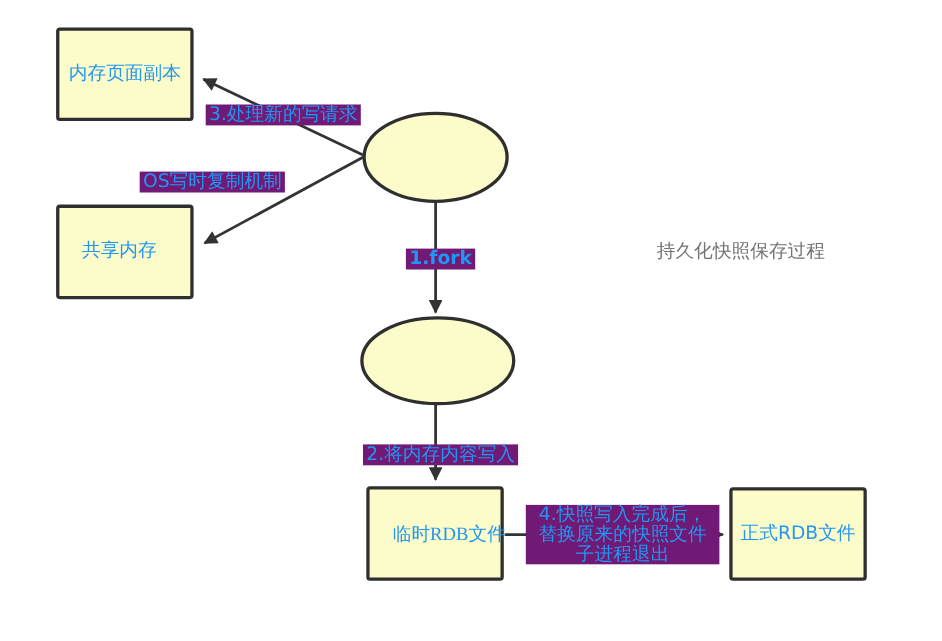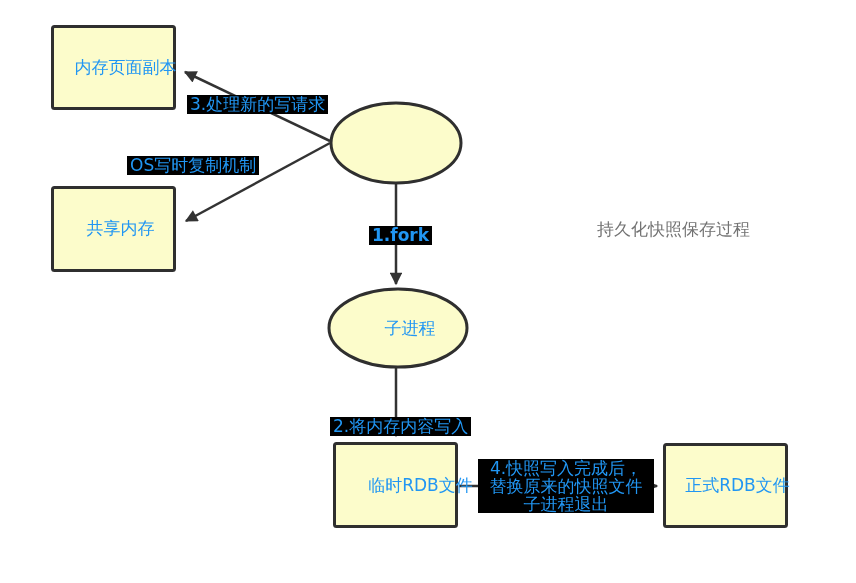--- a/index.html
+++ b/index.html
@@ -9,26 +9,25 @@
     background:#ffffff;
     overflow:hidden;
     font-family:"DejaVu Sans","Liberation Sans",sans-serif;
   }
   .layer-svg { position:absolute; left:0; top:0; z-index:1; }
   .node-label {
     position:absolute; z-index:2;
     display:flex; align-items:center; justify-content:center;
     color:#2196F3; font-size:17px; line-height:19px;
     white-space:nowrap;
-    padding-left:12px;
   }
   .edge-label {
     position:absolute; z-index:3;
     color:#2196F3; font-size:17px; line-height:19px;
-    background:#000000; padding:0 3px;
+    background:#701a75; padding:0 3px;
     white-space:nowrap;
   }
   .edge-label.multiline {
     white-space:pre-line; text-align:center; line-height:18px;
     width:176px; padding:0;
   }
   .diagram-title {
     position:absolute; z-index:2;
     color:#737373; font-size:17px; line-height:19px;
     white-space:nowrap;
@@ -55,27 +54,26 @@
     <rect x="52.5" y="26.5" width="122" height="82" rx="2" fill="#FCFCCB" stroke="#2F2F2F" stroke-width="3"></rect>
     <rect x="52.5" y="187.5" width="122" height="83" rx="2" fill="#FCFCCB" stroke="#2F2F2F" stroke-width="3"></rect>
     <ellipse cx="396" cy="143" rx="65" ry="40" fill="#FCFCCB" stroke="#2F2F2F" stroke-width="3"></ellipse>
     <ellipse cx="398" cy="328" rx="69" ry="39" fill="#FCFCCB" stroke="#2F2F2F" stroke-width="3"></ellipse>
     <rect x="334.5" y="443.5" width="122" height="83" rx="2" fill="#FCFCCB" stroke="#2F2F2F" stroke-width="3"></rect>
     <rect x="664.5" y="444.5" width="122" height="82" rx="2" fill="#FCFCCB" stroke="#2F2F2F" stroke-width="3"></rect>
   </svg>
 
   <div class="node-label" style="left:51px;  top:25px;  width:125px; height:84px;">内存页面副本</div>
   <div class="node-label" style="left:51px;  top:186px; width:115px; height:85px;">共享内存</div>
-  <div class="node-label" style="left:329px; top:289px; width:138px; height:78px;">子进程</div>
-  <div class="node-label" style="left:333px; top:442px; width:151px; height:86px;">临时RDB文件</div>
+  <div class="node-label" style="left:333px; top:442px; width:151px; height:86px;font-family:Liberation Serif, serif;">临时RDB文件</div>
   <div class="node-label" style="left:663px; top:443px; width:125px; height:85px;">正式RDB文件</div>
 
   <div class="edge-label" style="left:187px; top:95px;">3.处理新的写请求</div>
   <div class="edge-label" style="left:127px; top:156px;">OS写时复制机制</div>
   <div class="edge-label" style="left:369px; top:226px;font-weight:bold;">1.fork</div>
-  <div class="edge-label" style="left:330px; top:417px;">2.将内存内容写入</div>
+  <div class="edge-label" style="left:330px; top:404px;">2.将内存内容写入</div>
   <div class="edge-label multiline" style="left:478px; top:459px;">4.快照写入完成后，
 替换原来的快照文件
 子进程退出</div>
 
   <div class="diagram-title" style="left:597px; top:220px;">持久化快照保存过程</div>
 
 </div>
 
 </body></html>

